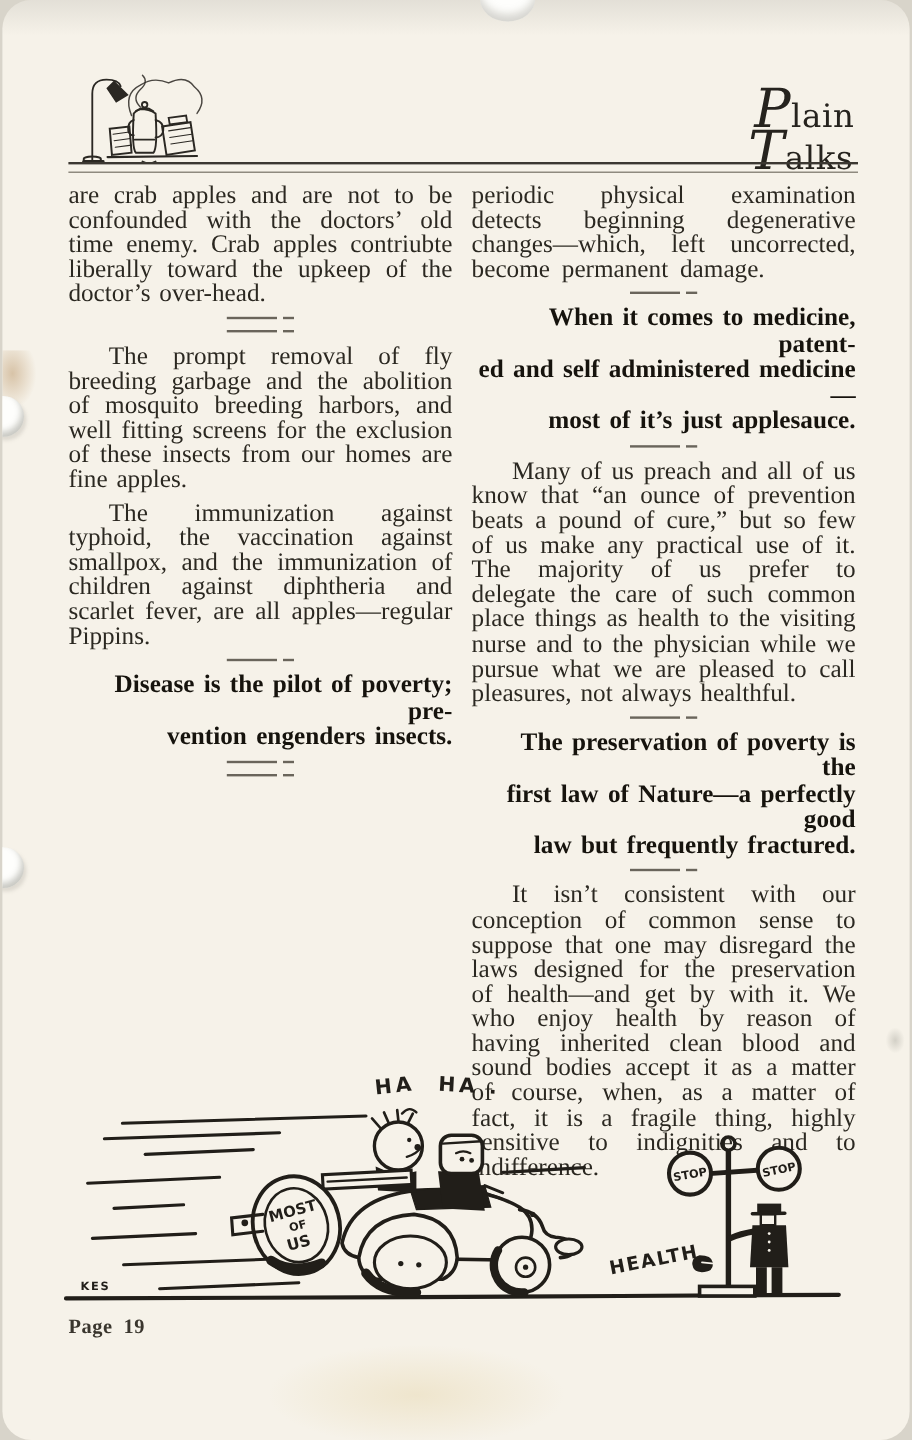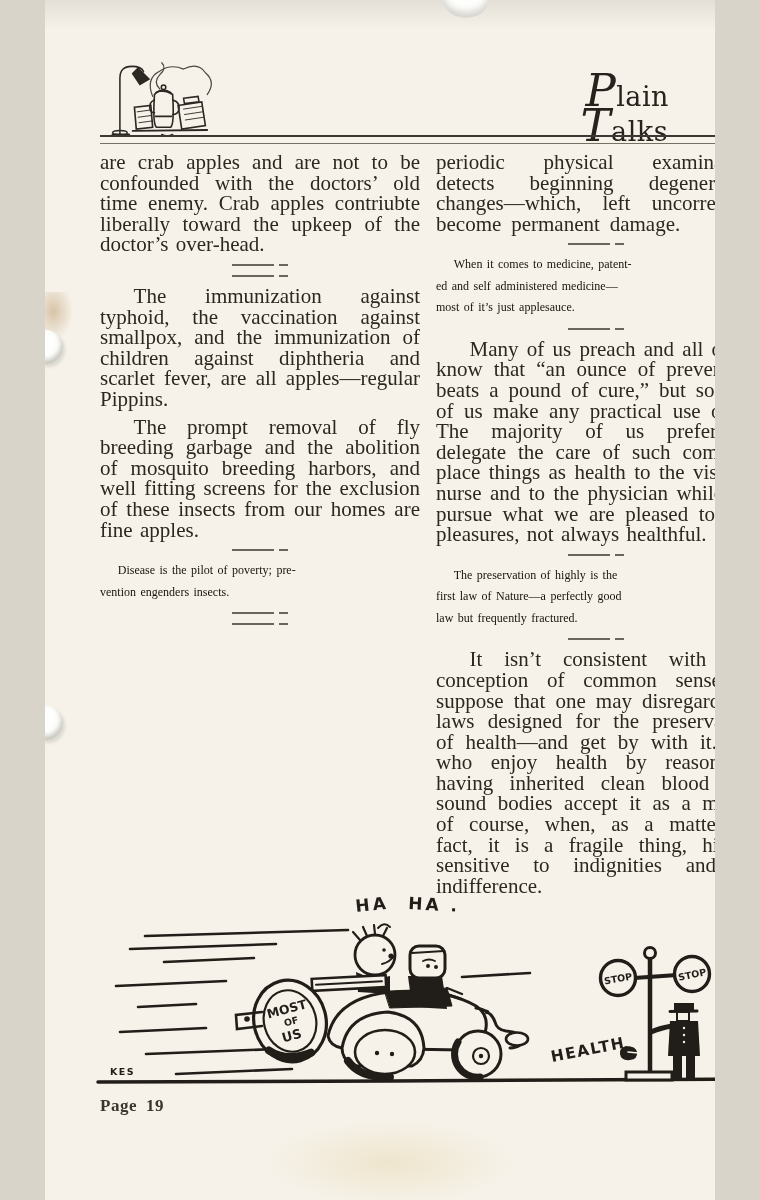--- a/index.html
+++ b/index.html
@@ -1,20 +1,20 @@
 <!DOCTYPE html>
 <html lang="en" style="--paper: #f6f2e9; --ink: #2b2821; --heading-ink: #16130d;"><head>
 <meta charset="utf-8">
 <style>
   :root{
     --paper:#f6f2e9; --ink:#2b2821; --heading-ink:#16130d;
   }
   html,body{margin:0;padding:0;}
   body{background:#d8d4ca;font-family:"Liberation Serif",serif;}
-  .page{position:relative;width:670px;height:1200px;margin:0 auto;background:var(--paper);overflow:hidden;}
+  .page{position:relative;width:756px;height:1200px;margin:0 auto;background:var(--paper);overflow:hidden;border-radius:24px;}
 
   
   .top-shadow{position:absolute;left:0;top:0;width:760px;height:30px;
     background:linear-gradient(180deg,rgba(130,128,120,.16),rgba(130,128,120,0));}
   .stain-bottom{position:absolute;left:220px;top:1120px;width:250px;height:85px;border-radius:50%;
     background:radial-gradient(ellipse at 50% 50%,rgba(223,202,146,.32),rgba(223,202,146,0) 70%);}
   .smudge{position:absolute;left:0px;top:292px;width:28px;height:48px;
     background:radial-gradient(ellipse at 30% 40%,rgba(178,138,88,.45),rgba(178,138,88,0) 72%);}
   .edge-mark{position:absolute;left:736px;top:856px;width:16px;height:22px;
     background:radial-gradient(ellipse,rgba(120,120,110,.28),rgba(120,120,110,0) 70%);}
@@ -36,22 +36,22 @@
     border-top:2.5px solid #3c3832;border-bottom:1px solid #767065;}
 
   
   .columns{position:absolute;left:55px;top:152px;width:656px;display:flex;gap:16px;
     color:var(--ink);}
   .col{width:320px;}
   .para{margin:0 0 7px 0;font-size:21px;line-height:20.6px;text-align:justify;
     text-indent:1.6em;word-spacing:.10em;hyphens:auto;}
   .noindent{text-indent:0;}
   .italic{word-spacing:.22em;}
-  .head{margin:2px 0 4px 0;font-size:12px;line-height:21.5px;font-weight:normal;
-    color:var(--heading-ink);white-space:pre-wrap;text-align:left;word-spacing:.12em;}
+  .head{margin:2px 0 4px 0;font-size:21px;line-height:21.5px;font-weight:bold;
+    color:var(--heading-ink);white-space:pre-wrap;text-align:right;word-spacing:.12em;}
   .divider{width:56px;height:2px;margin:9px auto;opacity:.85;
     background:linear-gradient(90deg,#514c42 0,#514c42 42px,transparent 42px,transparent 47px,#514c42 47px,#514c42 56px);}
 
   
   .cartoon{position:absolute;left:45px;top:876px;width:670px;height:235px;}
   .pagenum{position:absolute;left:55px;top:1096px;font-size:17px;font-weight:bold;
     color:#3a362e;letter-spacing:.5px;word-spacing:.25em;}
 </style>
 </head>
 <body>
@@ -92,38 +92,38 @@
     <span class="m1">Plain</span>
     <span class="m2">Talks</span>
   </div>
   <div class="rule"></div>
 
   <div class="columns">
     <div class="col">
       <p class="para noindent">are crab apples and are not to be confounded with the doctors’ old time enemy.  Crab apples contriubte liberally toward the upkeep of the doctor’s over-head.</p>
       <div class="divider"></div>
       <div class="divider"></div>
+      <p class="para">The prompt removal of fly breeding garbage and the abolition of mosquito breeding harbors, and well fitting screens for the exclusion of these insects from our homes are fine apples.</p>
       <p class="para">The immunization against typhoid, the vaccination against smallpox, and the immunization of children against diphtheria and scarlet fever, are all apples—regular Pippins.</p>
-      <p class="para">The prompt removal of fly breeding garbage and the abolition of mosquito breeding harbors, and well fitting screens for the exclusion of these insects from our homes are fine apples.</p>
       <div class="divider"></div>
       <h3 class="head">    Disease is the pilot of poverty; pre-
 vention engenders insects.</h3>
       <div class="divider"></div>
       <div class="divider"></div>
     </div>
     <div class="col">
       <p class="para italic noindent">periodic physical examination detects beginning degenerative changes—which, left uncorrected, become permanent damage.</p>
       <div class="divider"></div>
       <h3 class="head">    When it comes to medicine, patent-
 ed and self administered medicine—
 most of it’s just applesauce.</h3>
       <div class="divider"></div>
       <p class="para">Many of us preach and all of us know that “an ounce of prevention beats a pound of cure,” but so few of us make any practical use of it.  The majority of us prefer to delegate the care of such common place things as health to the visiting nurse and to the physician while we pursue what we are pleased to call pleasures, not always healthful.</p>
       <div class="divider"></div>
-      <h3 class="head">    The preservation of highly is the
+      <h3 class="head">    The preservation of poverty is the
 first law of Nature—a perfectly good
 law but frequently fractured.</h3>
       <div class="divider"></div>
       <p class="para italic">It isn’t consistent with our conception of common sense to suppose that one may disregard the laws designed for the preservation of health—and get by with it.  We who enjoy health by reason of having inherited clean blood and sound bodies accept it as a matter of course, when, as a matter of fact, it is a fragile thing, highly sensitive to indignities and to indifference.</p>
     </div>
   </div>
 
   <svg class="cartoon" viewBox="0 0 670 235" fill="none" stroke="#211e19" stroke-linecap="round">
 
     <g stroke-width="2.6">

